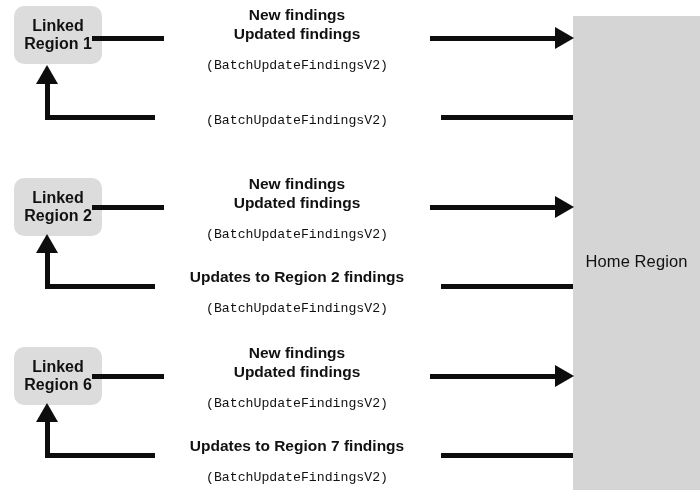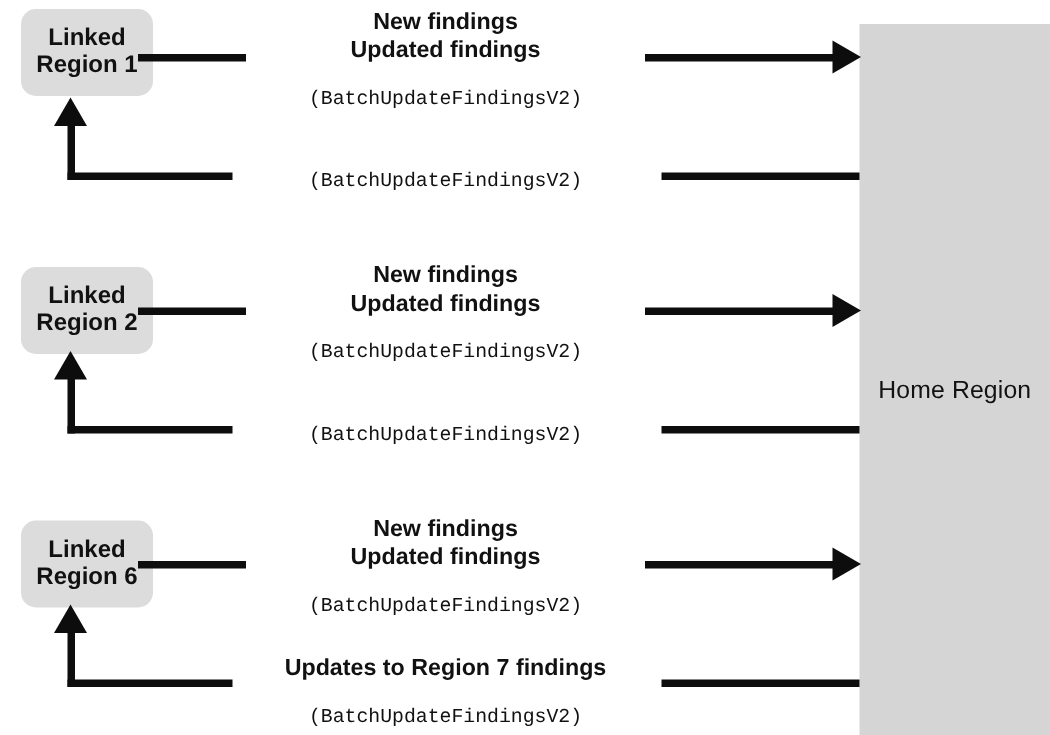--- a/index.html
+++ b/index.html
@@ -191,20 +191,21 @@
     <div class="title">Updated findings</div>
     <div class="api">(BatchUpdateFindingsV2)</div>
   </div>
 
   <div class="return-h-right" style="top:284px;"></div>
   <div class="return-h-left" style="top:284px;"></div>
   <div class="return-v" style="top:252px; height:37px;"></div>
   <div class="return-head" style="left:36px; top:234px;"></div>
 
   <div class="label-block" style="top:267px;">
+    <div class="title">Updates to Region 2 findings</div>
     <div class="api">(BatchUpdateFindingsV2)</div>
   </div>
 
   <div class="linked-region" style="top:347px;">
     <div class="lr-line">Linked</div>
     <div class="lr-line">Region 6</div>
   </div>
 
   <div class="out-line" style="top:374px;"></div>
   <div class="in-arrow-shaft" style="top:374px;"></div>

